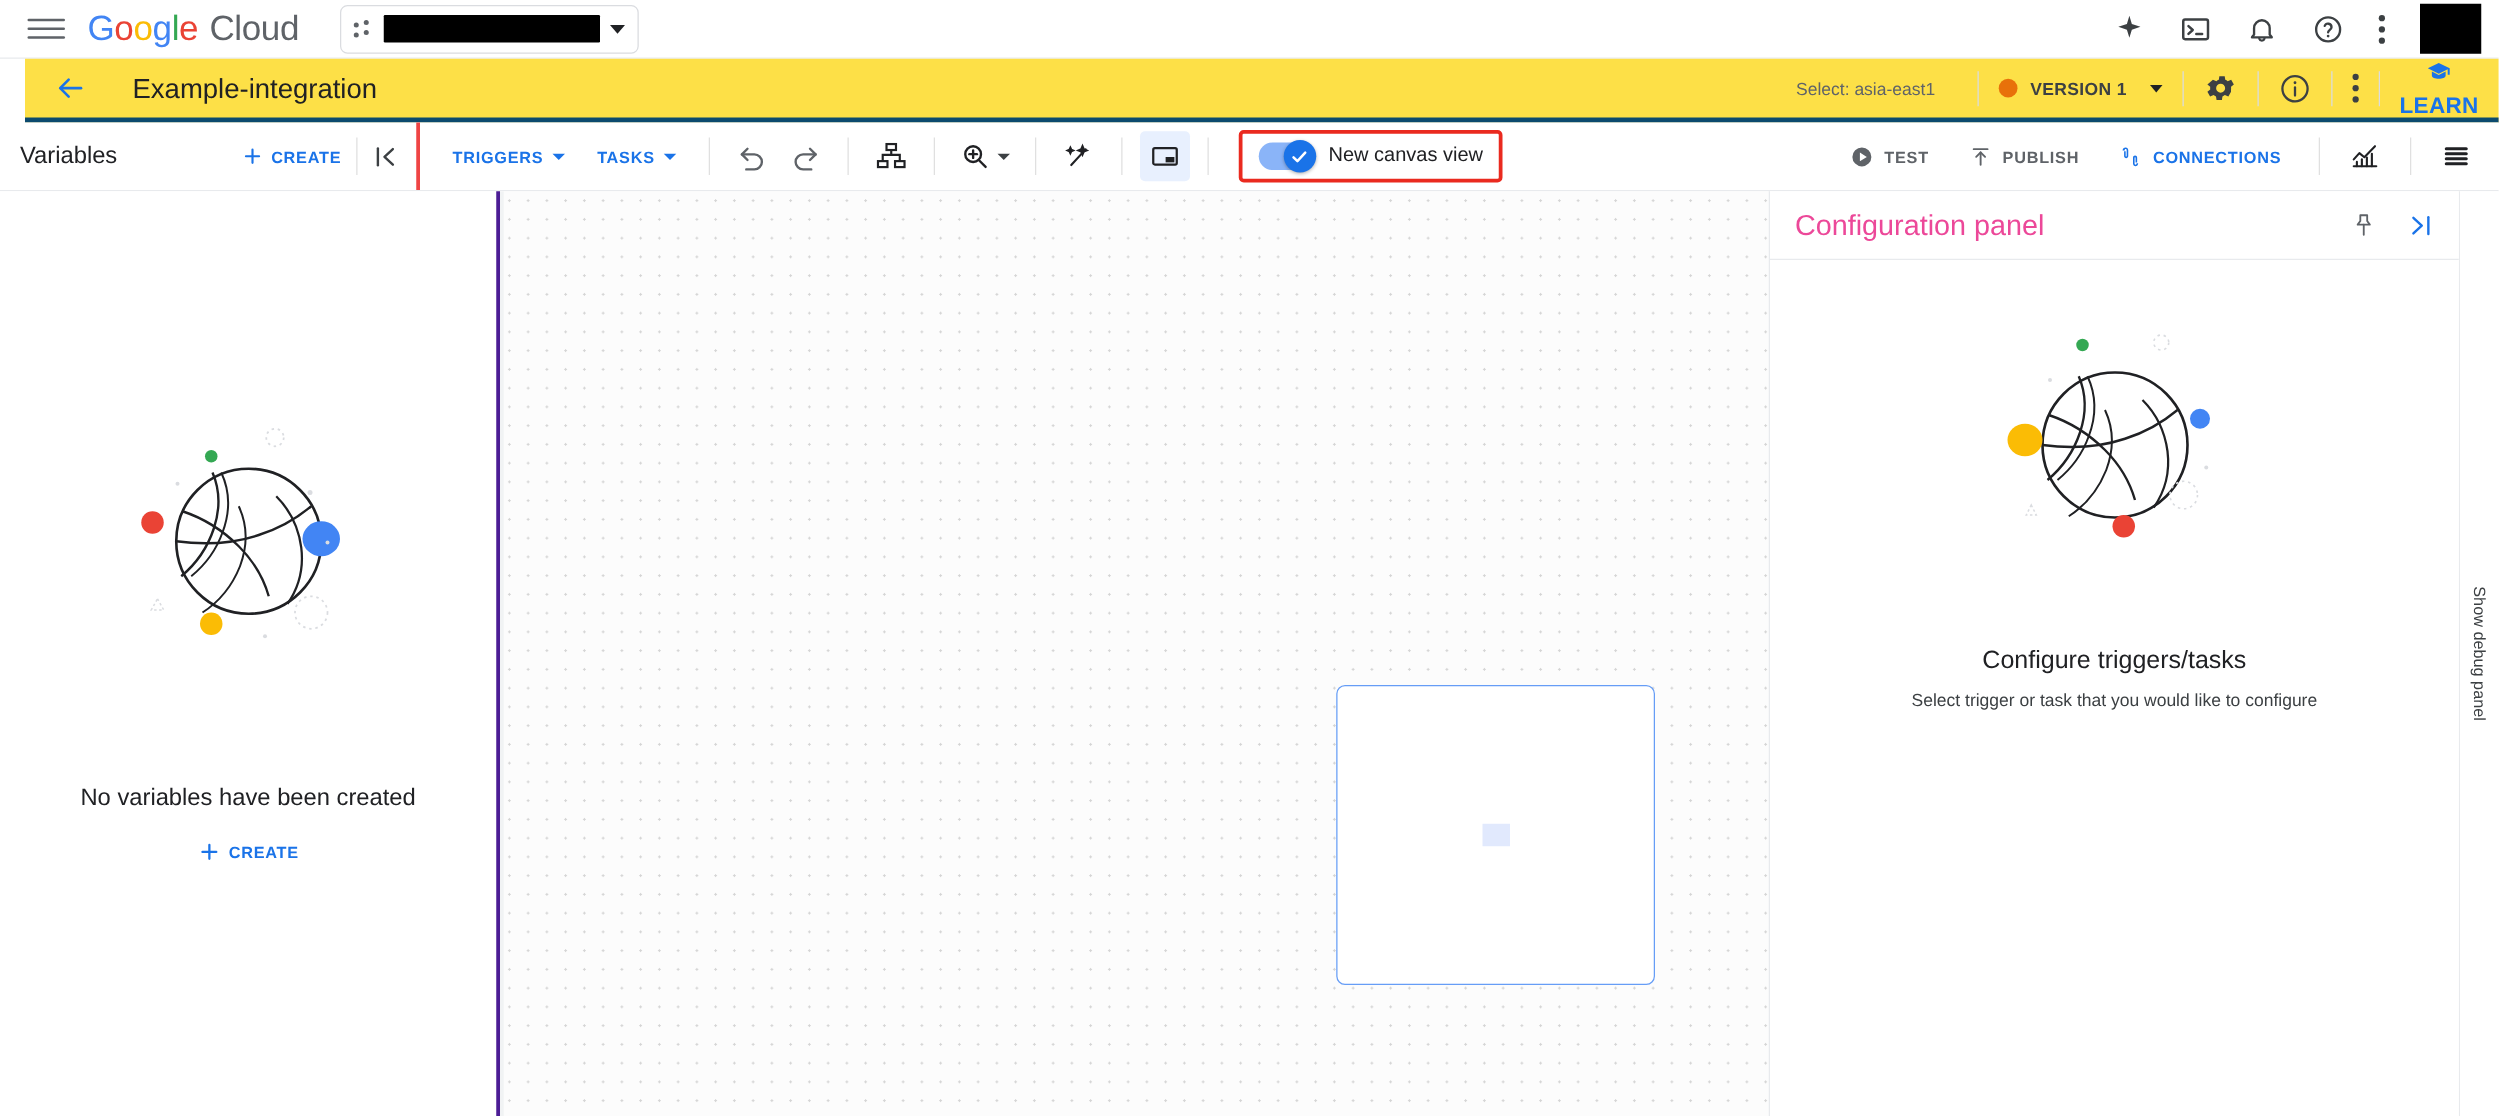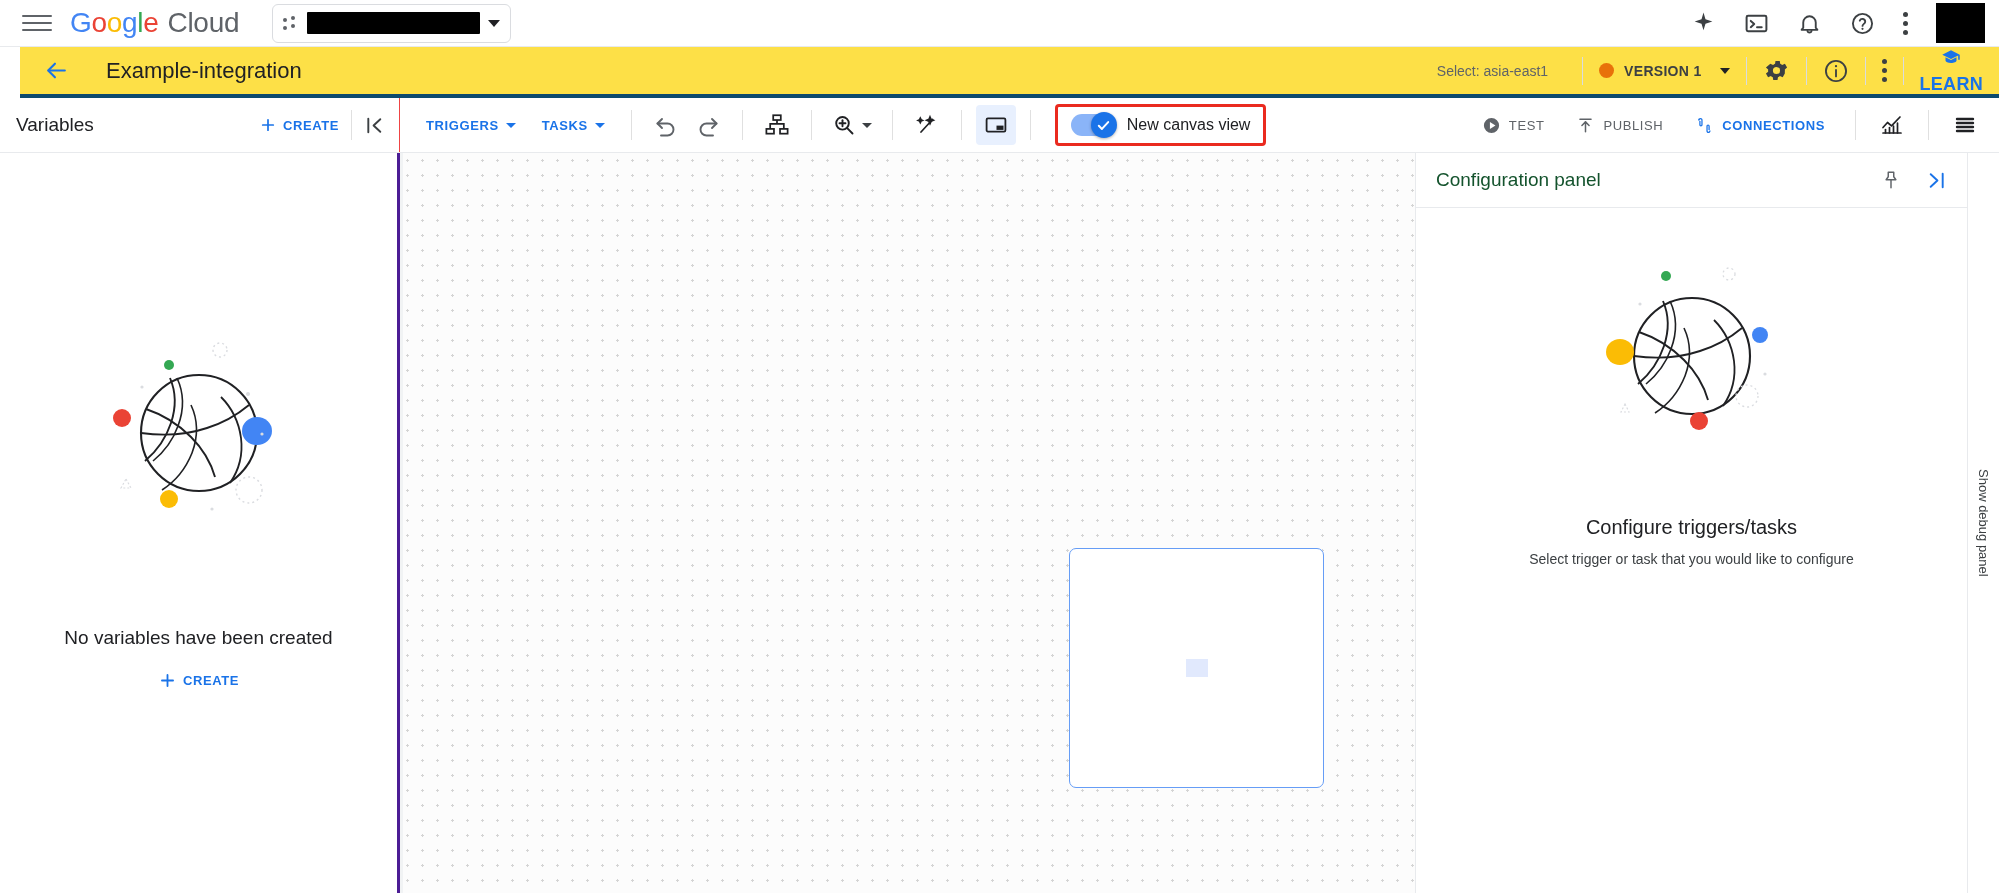--- a/index.html
+++ b/index.html
@@ -86,39 +86,39 @@
   .subright { position:absolute; right: 16px; display:flex; align-items:center; }
   .region-text { font-size:14px; color:#5f6368; margin-right: 18px; }
   .vdiv { width:1px; height:28px; background:#dadce0; margin: 0 16px; }
   .version-btn { display:flex; align-items:center; gap:10px; cursor:pointer; }
   .odot { width:15px;height:15px;border-radius:50%; background:#E8710A;}
   .version-label { font-size:14px; font-weight:700; color:#3c4043; letter-spacing:.3px;}
   .learn-btn { display:flex; align-items:center; gap:7px; color:#1a73e8; font-size:18px; font-weight:700; cursor:pointer; letter-spacing:.3px;flex-direction:column;}
 
   
   .toolbar { height: 55px; display:flex; align-items:center; background:#fff; border-bottom:1px solid #e8eaed; position:relative;}
-  .tb-left { width: 400px; display:flex; align-items:center; height:100%; border-right:1px solid #ef4444;}
+  .tb-left { width: 336px; display:flex; align-items:center; height:100%; border-right:3px solid #ef4444;}
   .var-title { font-size:19px; color:#202124; margin-left:16px; flex:1;}
   .blue-act { display:flex; align-items:center; gap:6px; color:#1a73e8; font-size:13px; font-weight:700; letter-spacing:.6px; cursor:pointer;}
   .tb-sep { width:1px;height:30px;background:#e0e0e0; margin:0 12px;}
   .collapse-ic { color:#3c4043; cursor:pointer; display:flex; padding-right:12px;}
 
   .tb-mid { display:flex; align-items:center; height:100%; padding-left: 14px; gap: 2px; text-align: right;}
   .menu-btn { display:flex; align-items:center; gap:7px; color:#1a73e8; font-size:13px; font-weight:700; letter-spacing:.6px; padding: 8px 12px; cursor:pointer;}
   .caret-sm { width:0;height:0;border-left:5px solid transparent;border-right:5px solid transparent;border-top:5px solid currentColor;}
   .ic-btn { width:40px;height:40px; display:flex;align-items:center;justify-content:center; color:#3c4043; cursor:pointer; border-radius:4px;}
   .ic-btn.active { background:#e8f0fe; }
 
   .toggle-wrap { display:flex; align-items:center; gap:12px; padding: 7px 13px; border:3px solid #ea2a1f; border-radius: 4px; margin-left: 10px; cursor:pointer;}
   .switch { width: 44px; height: 22px; border-radius: 11px; background:#8ab4f8; position:relative; flex:0 0 auto;}
   .switch .knob { position:absolute; right:-2px; top:-2px; width:26px;height:26px;border-radius:50%; background:#1a73e8; display:flex;align-items:center;justify-content:center; box-shadow:0 1px 3px rgba(0,0,0,.3);}
   .toggle-label { font-size:16px; color:#202124; white-space:nowrap;}
 
   .tb-right { position:absolute; right: 14px; display:flex; align-items:center; gap:4px;}
-  .grey-act { display:flex; align-items:center; gap:8px; color:#5f6368; font-size:13px; font-weight:400; letter-spacing:.6px; padding: 8px 14px; cursor:pointer;}
+  .grey-act { display:flex; align-items:center; gap:8px; color:#5f6368; font-size:13px; font-weight:700; letter-spacing:.6px; padding: 8px 14px; cursor:pointer;}
   .blue-act2 { display:flex; align-items:center; gap:8px; color:#1a73e8; font-size:13px; font-weight:700; letter-spacing:.6px; padding: 8px 14px; cursor:pointer;}
 
   
   .body { display:flex; height: calc(893px - 47px - 51px - 55px); position:relative;}
 
   .leftpanel { width: 400px; border-right:3px solid #4c1d95; display:flex; flex-direction:column; align-items:center; padding-top: 168px; background:#fff;}
   .empty-msg { font-size:19px; color:#202124; margin-top: 72px;}
   .empty-create { margin-top: 22px; }
 
   .canvas {
@@ -131,21 +131,21 @@
   .canvas-scroll-v { position:absolute; left:0; top:0; bottom:0; width:3px; background:#f1f3f4;}
   .node-card {
     position:absolute; left: 669px; top: 395px; width: 255px; height: 240px;
     background:#fff; border:1.5px solid #669df6; border-radius: 7px;
     display:flex; align-items:center; justify-content:center;
   }
   .node-inner { width:22px;height:18px;background:#e1e9fd;}
 
   .rightpanel { width: 551px; background:#fff; display:flex; flex-direction:column; position:relative;}
   .rp-head { height:55px; display:flex; align-items:center; border-bottom:1px solid #e8eaed; padding: 0 20px;}
-  .rp-title { font-size:19px; color:#14532d; flex:1;}
+  .rp-title { font-size:23px; color:#ec4899; flex:1;}
   .rp-ic { color:#5f6368; cursor:pointer; display:flex; margin-left: 22px;}
   .rp-ic.blue { color:#1a73e8; }
   .rp-body { flex:1; display:flex; flex-direction:column; align-items:center; padding-top: 48px;}
   .cfg-title { font-size:20px; color:#202124; margin-top: 46px;}
   .cfg-sub { font-size:14px; color:#3c4043; margin-top: 12px;}
 
   .debugbar { width: 32px; border-left:1px solid #e8eaed; background:#fff; display:flex; align-items:center; justify-content:center;}
   .debugtext { writing-mode: vertical-rl; font-size:13px; color:#3c4043; white-space:nowrap; cursor:pointer;}
 
   .illus { position:relative; }

